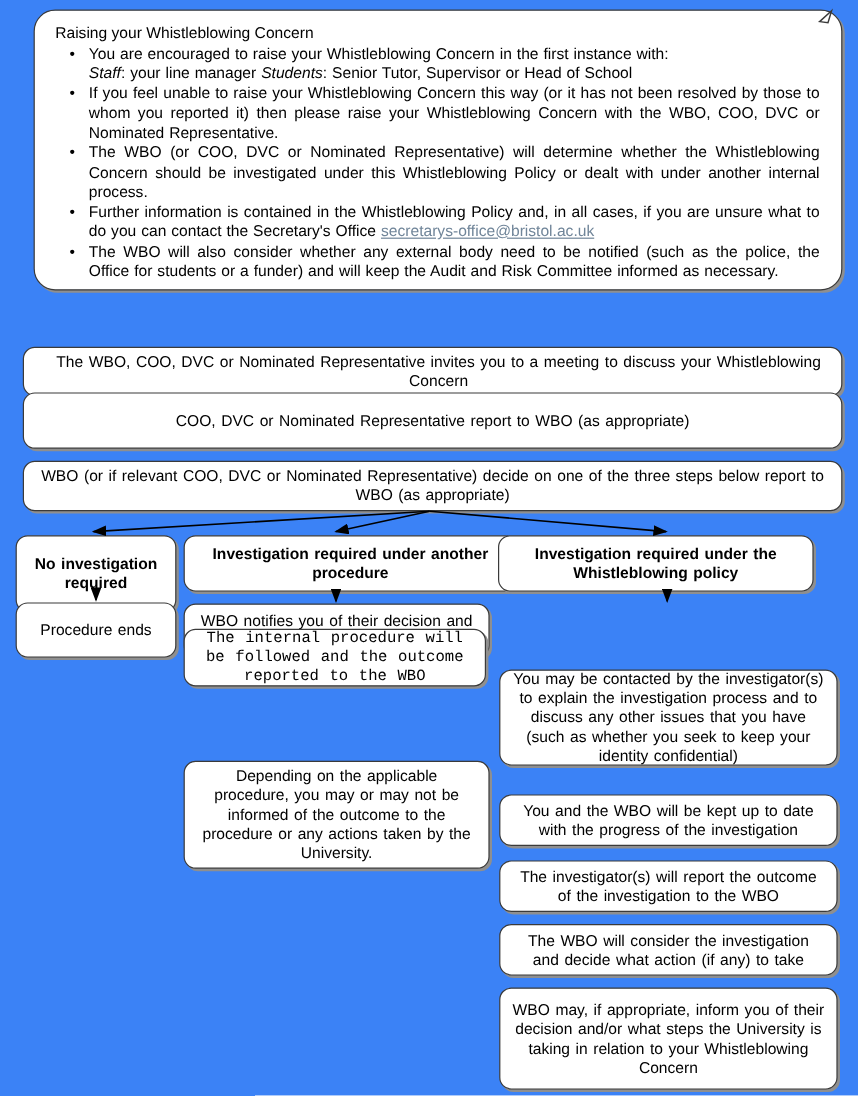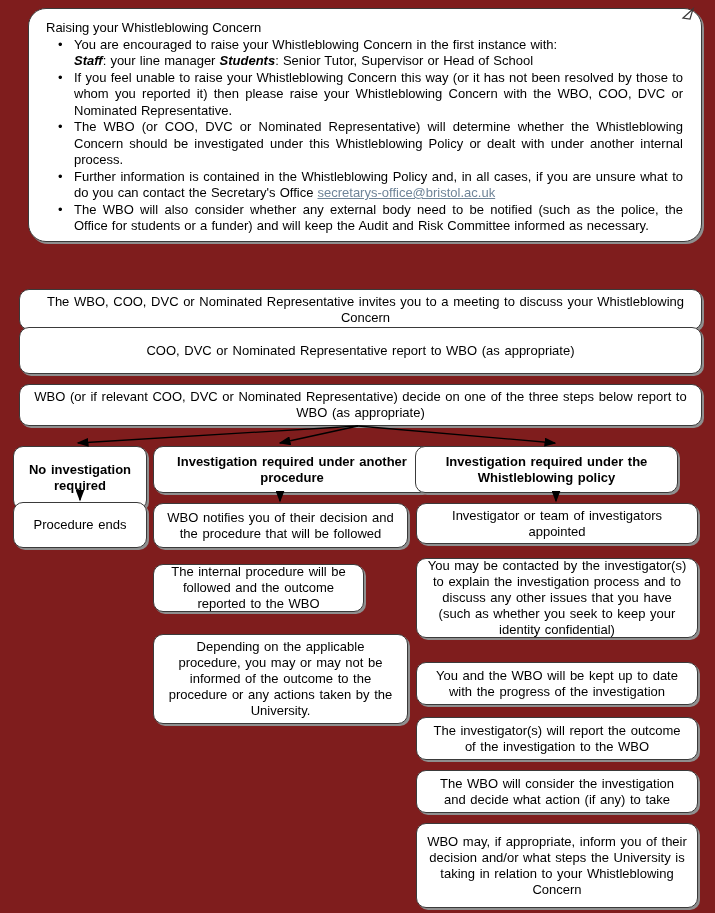--- a/index.html
+++ b/index.html
@@ -1,38 +1,38 @@
 <!DOCTYPE html>
 <html style="--border: #3a3a3a; --shadow: #8f8f8f; --link: #708599;"><head>
 <meta charset="utf-8">
 <style>
   html,body { margin:0; padding:0; background:#ffffff; }
   .page {
-    position:relative; width:715px; height:913px; background:#7f1d1d;
+    position:relative; width:715px; height:913px; background:#3b82f6;
     font-family:"Liberation Sans", sans-serif; font-size:13px; color:#000;
     overflow:hidden;
   }
   .rbox {
     position:absolute; box-sizing:border-box; background:#fff;
     border:1.4px solid var(--border,#3a3a3a); border-radius:10px;
     box-shadow:2px 2px 0 var(--shadow,#8f8f8f);
   }
   .center {
     display:flex; align-items:center; justify-content:center;
     text-align:center; padding:2px 10px; line-height:16px; word-spacing:1px;
   }
   .bold { font-weight:bold; }
   .intro {
     border-radius:18px; padding:11px 18px 0 16px; line-height:16.5px;
   }
   .intro-title { margin:0 0 0 1px; }
   .bullet-row { display:flex; }
   .dot { width:16px; padding-left:13px; flex:none; }
   .btext { flex:1; text-align:justify; word-spacing:0.5px; }
-  .bi { font-weight:bold; font-style:italic; }
+  .bi { font-weight:normal; font-style:italic; }
   a.email-link { color:var(--link,#708599); text-decoration:underline; cursor:pointer; }
   svg.arrows { position:absolute; left:0; top:0; pointer-events:none; }
 </style>
 </head>
 <body>
 
 <div class="page">
 
   <div class="rbox intro" style="left:28px; top:8px; width:674px; height:234px;">
     <div class="intro-title">Raising your Whistleblowing Concern</div>
@@ -67,24 +67,23 @@
 
   <div class="rbox center bold" style="left:13px; top:446px; width:134px; height:64px;">No investigation required</div>
 
   <div class="rbox center bold" style="left:153px; top:446px; width:278px; height:47px;">Investigation required under another procedure</div>
 
   <div class="rbox center bold" style="left:415px; top:446px; width:263px; height:47px;">Investigation required under the Whistleblowing policy</div>
 
   <div class="rbox center" style="left:13px; top:502px; width:134px; height:46px;">Procedure ends</div>
 
   <div class="rbox center" style="left:153px; top:503px; width:255px; height:45px;">WBO notifies you of their decision and the procedure that will be followed</div>
-  <div class="rbox center" style="left:153px; top:564px; width:211px; height:48px;">The internal procedure will be followed and the outcome reported to the WBO</div>
+  <div class="rbox center" style="left:153px; top:524px; width:252px; height:48px;font-family:Liberation Mono, monospace;">The internal procedure will be followed and the outcome reported to the WBO</div>
   <div class="rbox center" style="left:153px; top:634px; width:255px; height:90px;">Depending on the applicable procedure, you may or may not be informed of the outcome to the procedure or any actions taken by the University.</div>
 
-  <div class="rbox center" style="left:416px; top:503px; width:282px; height:41px;">Investigator or team of investigators appointed</div>
   <div class="rbox center" style="left:416px; top:558px; width:282px; height:80px;">You may be contacted by the investigator(s) to explain the investigation process and to discuss any other issues that you have (such as whether you seek to keep your identity confidential)</div>
   <div class="rbox center" style="left:416px; top:662px; width:282px; height:43px;">You and the WBO will be kept up to date with the progress of the investigation</div>
   <div class="rbox center" style="left:416px; top:717px; width:282px; height:43px;">The investigator(s) will report the outcome of the investigation to the WBO</div>
   <div class="rbox center" style="left:416px; top:770px; width:282px; height:43px;">The WBO will consider the investigation and decide what action (if any) to take</div>
   <div class="rbox center" style="left:416px; top:823px; width:282px; height:85px;">WBO may, if appropriate, inform you of their decision and/or what steps the University is taking in relation to your Whistleblowing Concern</div>
 
   <svg class="arrows" width="715" height="913" viewBox="0 0 715 913">
     <defs>
       <marker id="ah" markerUnits="userSpaceOnUse" markerWidth="12" markerHeight="9" refX="10.5" refY="4.5" orient="auto">
         <path d="M0,0 L12,4.5 L0,9 z" fill="#000"></path>

